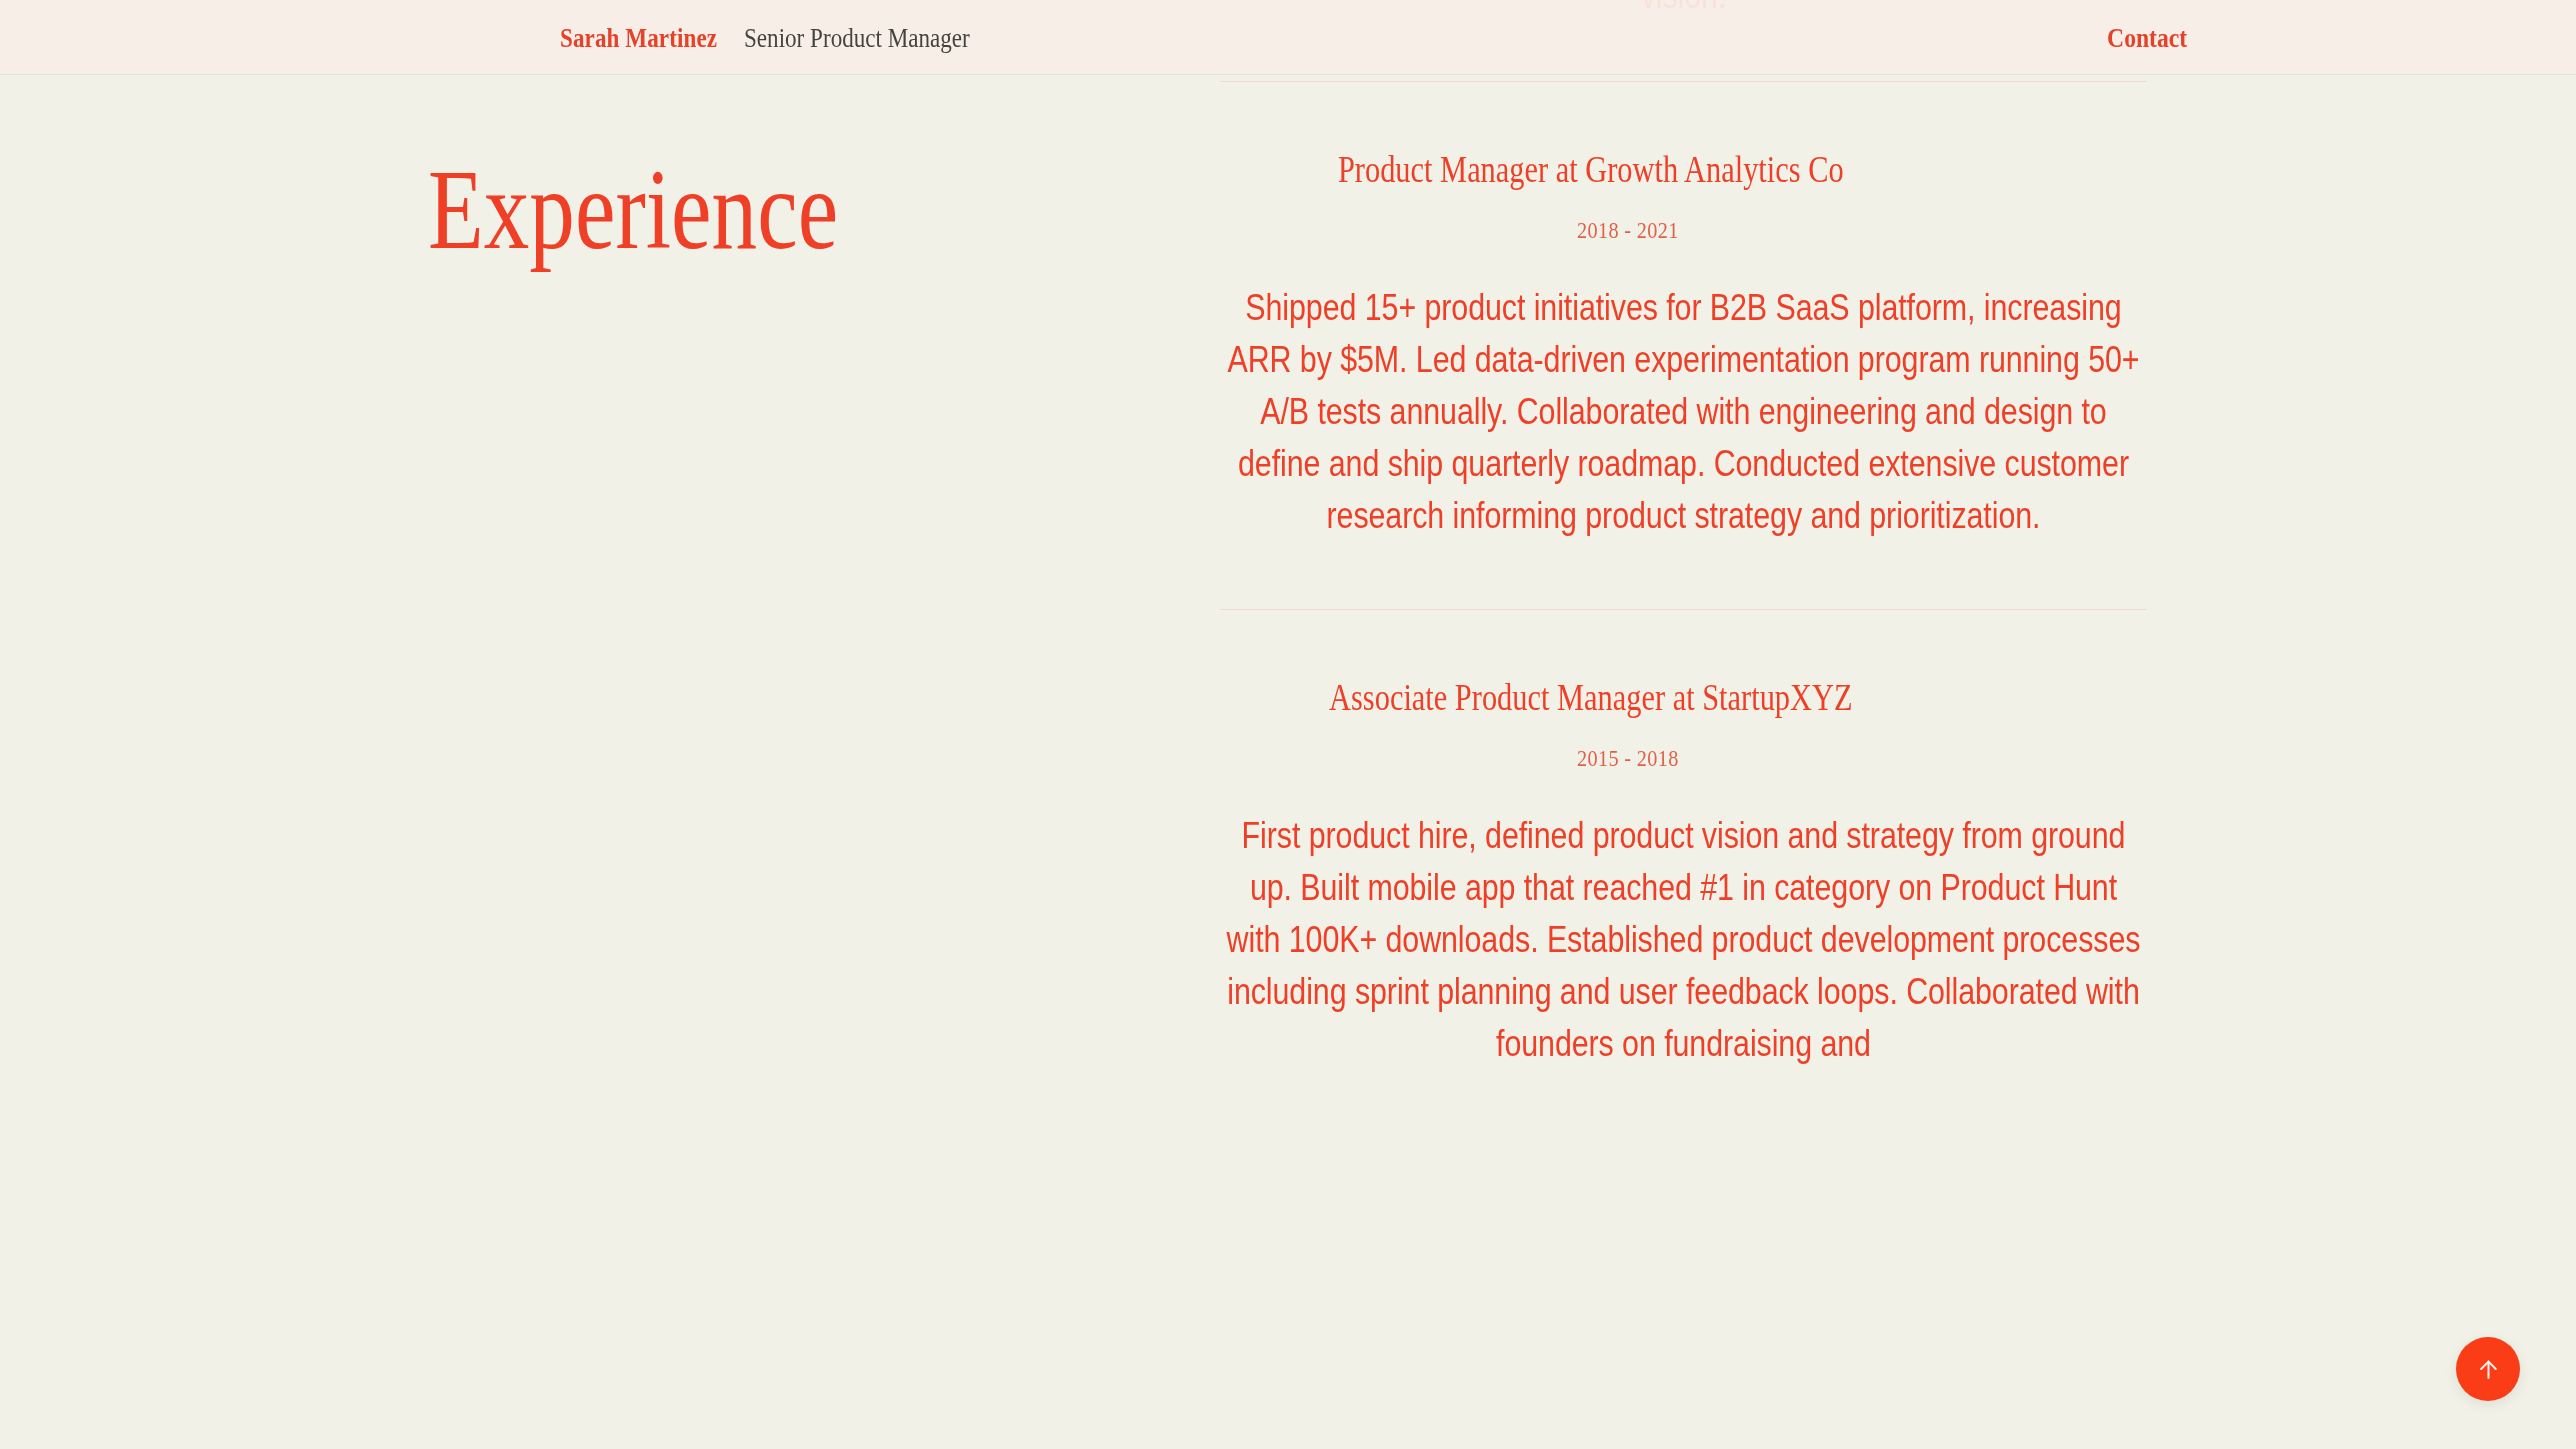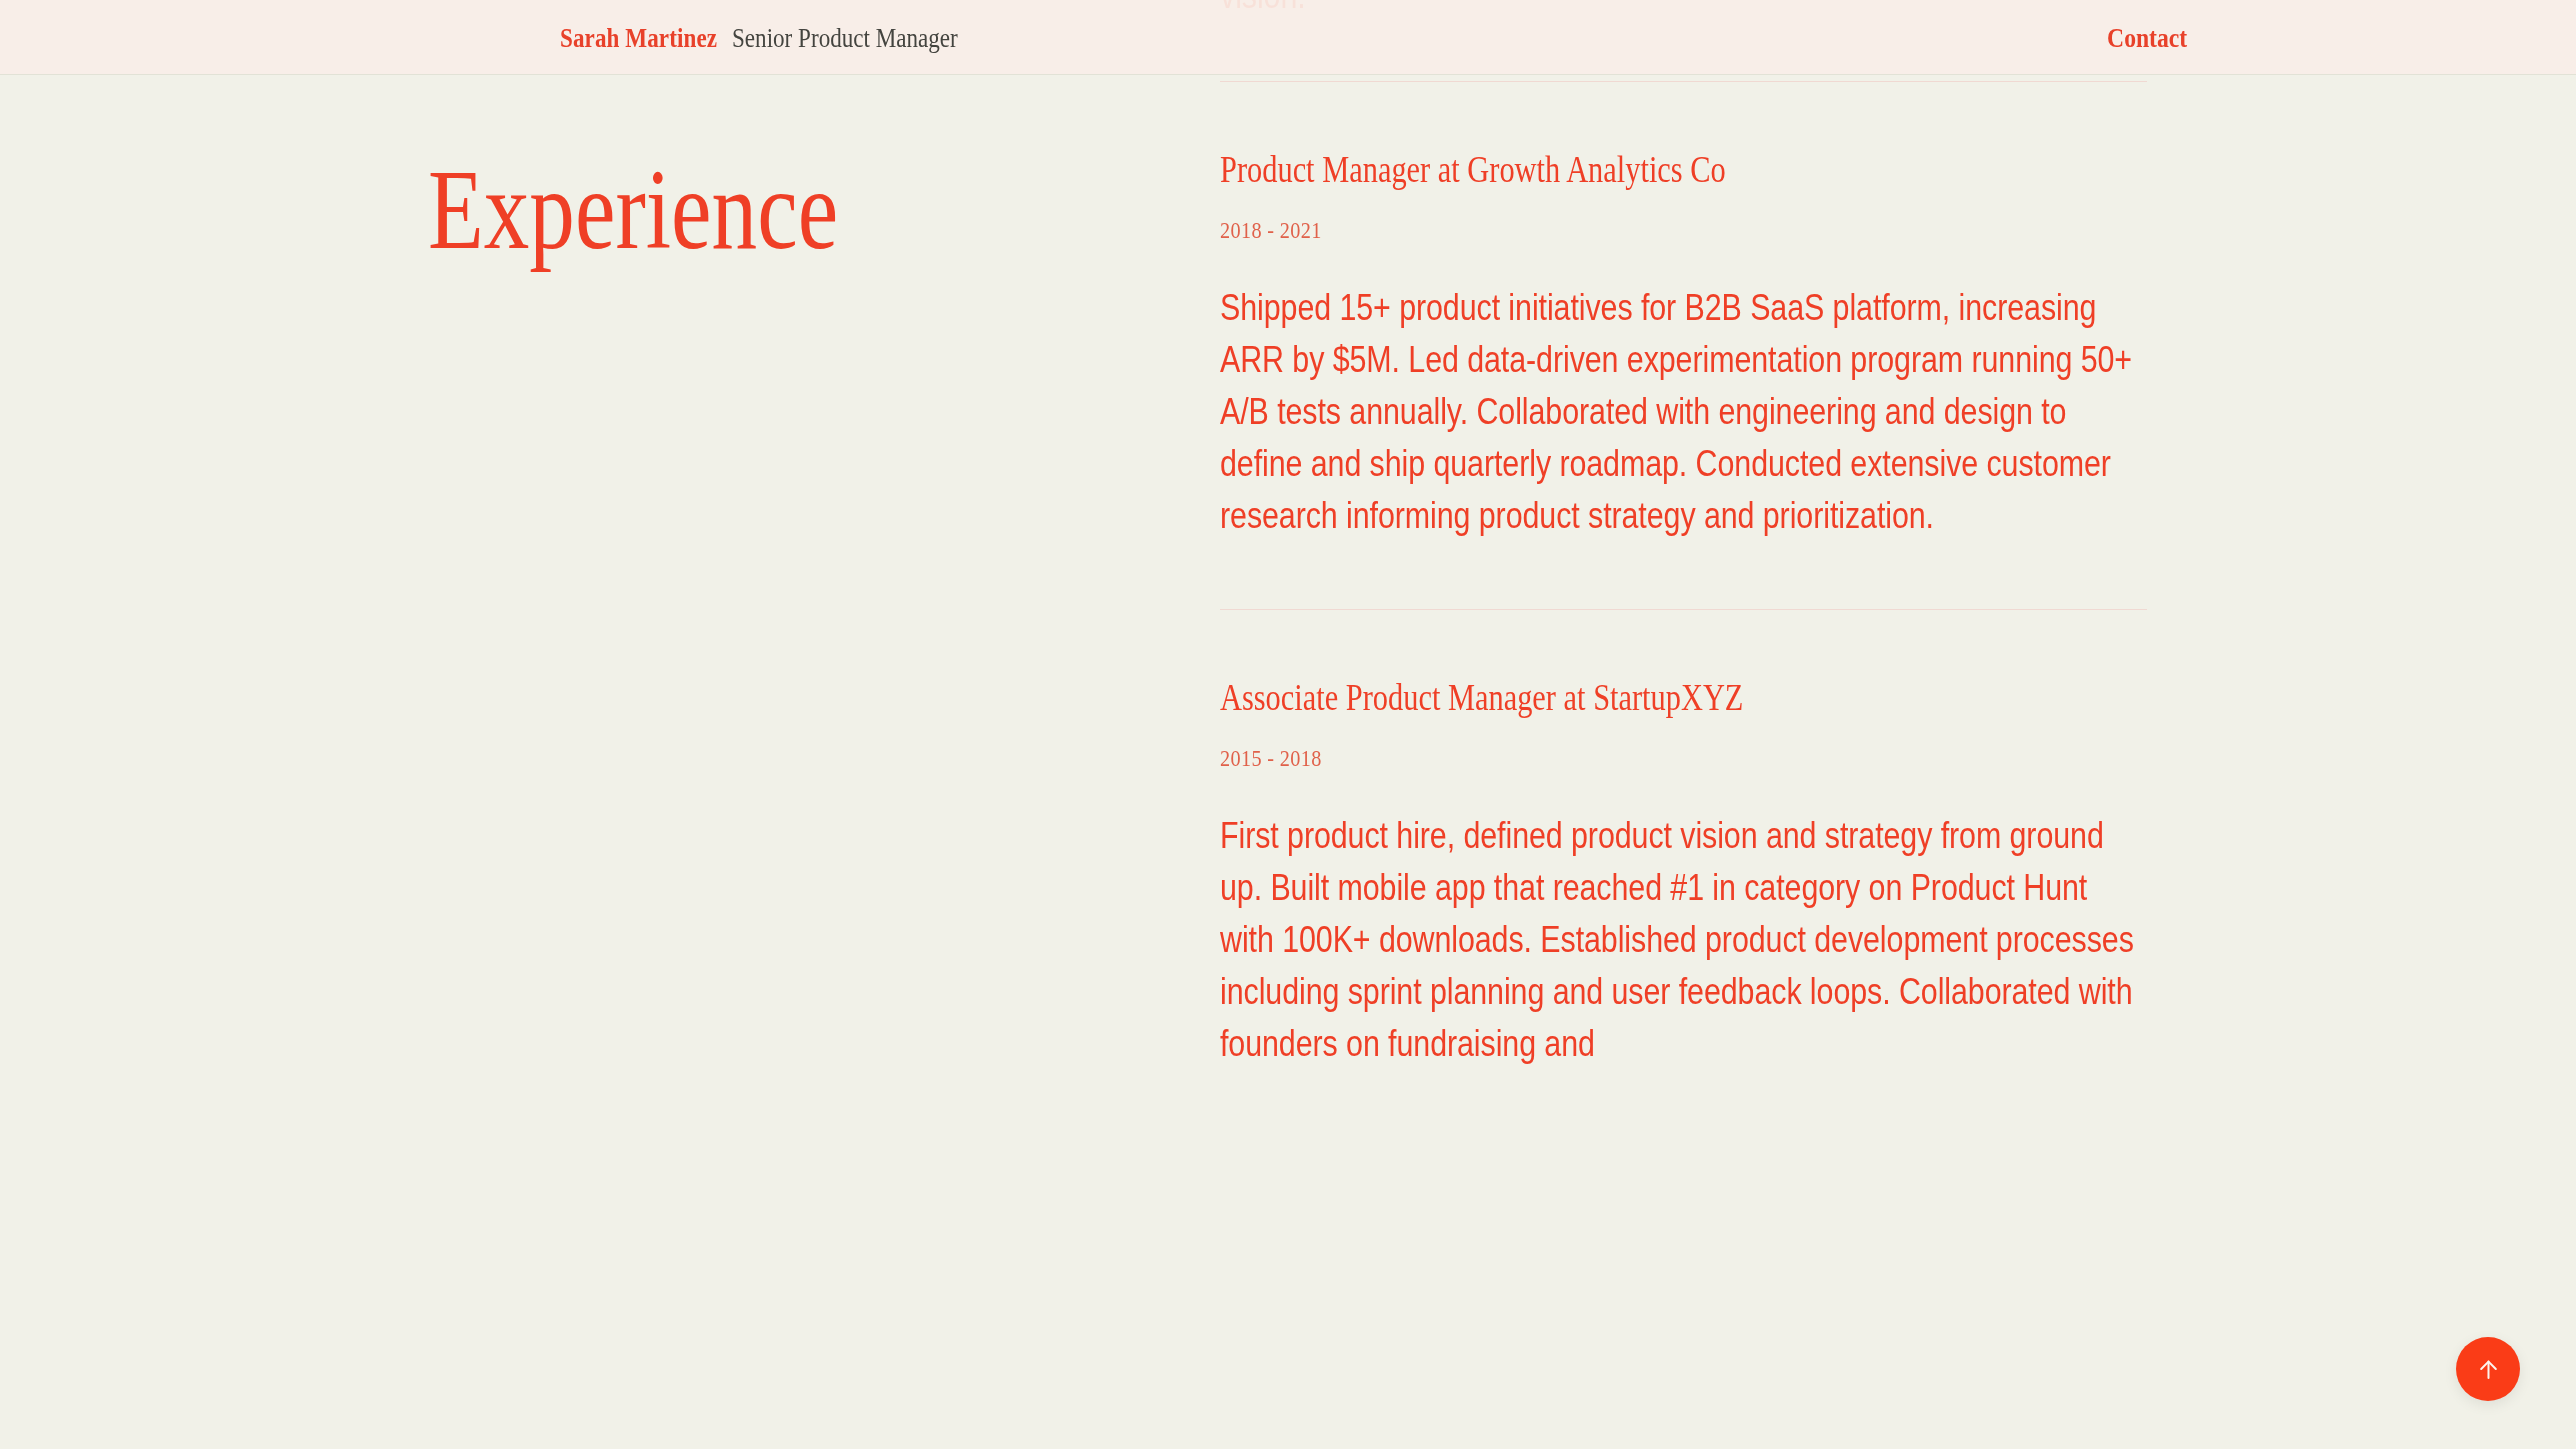--- a/index.html
+++ b/index.html
@@ -19,21 +19,21 @@
     top:0; left:0;
     width:2576px; height:75px;
     background:rgba(249,238,231,0.93);
     border-bottom:0.7px solid #e2e2d6;
     z-index:50;
   }
   .brand{
     position:absolute;
     left:560px; top:0;
     height:75px;
-    display:flex; align-items:center; gap:24px;
+    display:flex; align-items:center; gap:36px;
   }
   .brand-name{
     font-family:"Liberation Serif", serif;
     font-weight:700;
     font-size:27.5px;
     color:#e8412a;
     letter-spacing:0.1px;
     transform:scaleX(0.84);
     transform-origin:left center;
     white-space:nowrap;
@@ -91,21 +91,21 @@
   }
 
   
   .entries{
     position:absolute;
     left:1220px;
     top:-134px;
     width:927px;
   }
 
-  .entry{ position:relative; }
+  .entry{ position:relative;text-align:center; }
 
   .entry-body{
     font-family:"Liberation Sans", sans-serif;
     font-size:36px;
     line-height:52px;
     color:#ef3f26;
     transform:scaleX(0.845);
     transform-origin:left top;
     width:1097px;
     letter-spacing:-0.1px;

